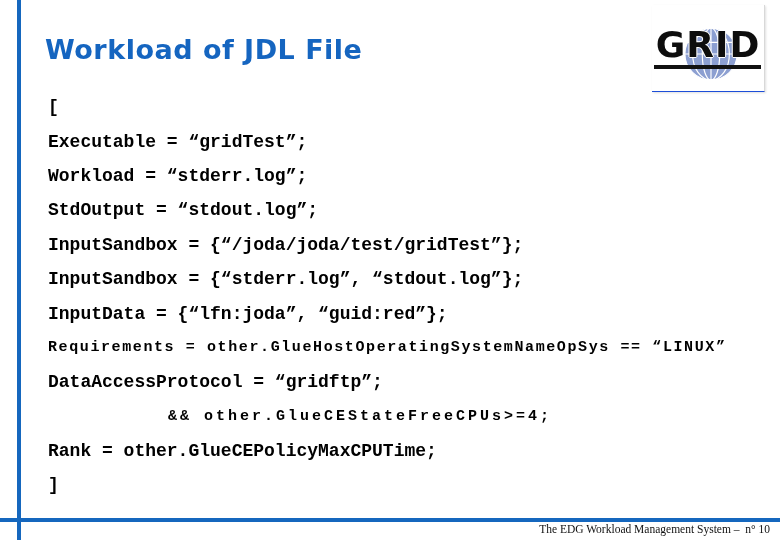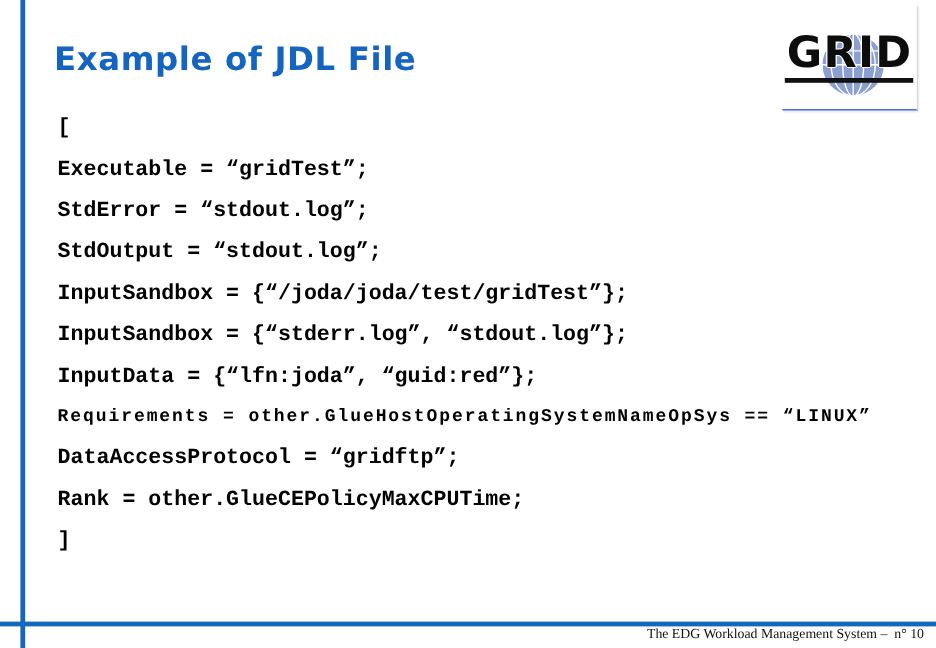--- a/index.html
+++ b/index.html
@@ -120,46 +120,47 @@
   }
 </style>
 </head>
 <body>
 
 <div class="slide">
 
   <div class="vbar"></div>
   <div class="hbar"></div>
 
-  <h1 class="title">Example of JDL File</h1>
+  <h1 class="title">Workload of JDL File</h1>
 
   <div class="logo">
     <svg class="globe" viewBox="0 0 60 60">
       <circle cx="30" cy="30" r="27" fill="#8C9FD1"></circle>
       <circle cx="30" cy="30" r="27" fill="none" stroke="#ffffff" stroke-width="1.2"></circle>
       <ellipse cx="30" cy="30" rx="9" ry="27" fill="none" stroke="#ffffff" stroke-width="1.2"></ellipse>
       <ellipse cx="30" cy="30" rx="19" ry="27" fill="none" stroke="#ffffff" stroke-width="1.2"></ellipse>
       <line x1="30" y1="3" x2="30" y2="57" stroke="#ffffff" stroke-width="1.2"></line>
       <line x1="4" y1="18" x2="56" y2="18" stroke="#ffffff" stroke-width="1.2"></line>
       <line x1="3" y1="30" x2="57" y2="30" stroke="#ffffff" stroke-width="1.2"></line>
       <line x1="4" y1="42" x2="56" y2="42" stroke="#ffffff" stroke-width="1.2"></line>
     </svg>
     <div class="logo-underline"></div>
     <div class="logo-grid">GRID</div>
   </div>
 
   <div class="code" id="code">
       <div class="code-line">[</div>
       <div class="code-line">Executable = “gridTest”;</div>
-      <div class="code-line">StdError = “stdout.log”;</div>
+      <div class="code-line">Workload = “stderr.log”;</div>
       <div class="code-line">StdOutput = “stdout.log”;</div>
       <div class="code-line">InputSandbox = {“/joda/joda/test/gridTest”};</div>
       <div class="code-line">InputSandbox = {“stderr.log”, “stdout.log”};</div>
       <div class="code-line">InputData = {“lfn:joda”, “guid:red”};</div>
       <div class="code-line small">Requirements = other.GlueHostOperatingSystemNameOpSys == “LINUX”</div>
       <div class="code-line">DataAccessProtocol = “gridftp”;</div>
+      <div class="code-line small-indent">&amp;&amp; other.GlueCEStateFreeCPUs&gt;=4;</div>
       <div class="code-line">Rank = other.GlueCEPolicyMaxCPUTime;</div>
       <div class="code-line">]</div>
     </div>
 
   <div class="footer">The EDG Workload Management System –  n° 10</div>
 
 </div>
 
 </body></html>

